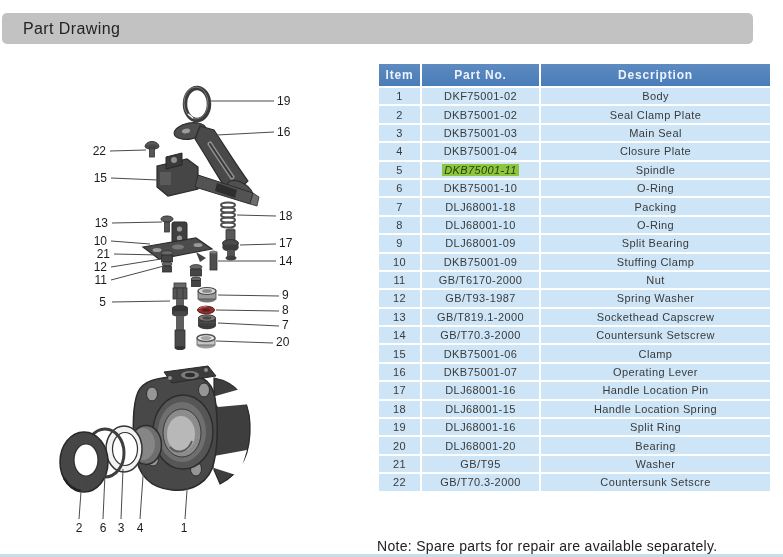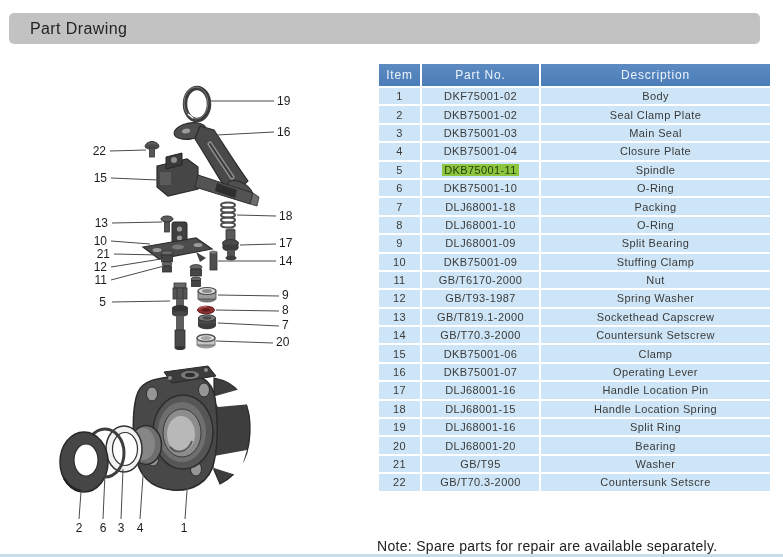--- a/index.html
+++ b/index.html
@@ -5,40 +5,40 @@
   html,body { margin:0; padding:0; }
   body {
     width:783px; height:557px; position:relative; overflow:hidden;
     background:#ffffff;
     font-family:"Liberation Sans", sans-serif;
     --table-header-bg:#4a7cb8; --table-row-bg:#cde5f6;
     --highlight-bg:#8dc63e; --highlight-text:#26400a;
     --title-bar-bg:#c2c2c2; --oring-red:#8f2f2f; --bottom-strip:#c9dde9;
   }
   .title-bar {
-    position:absolute; left:9px; top:13px; width:751px; height:31px;
+    position:absolute; left:2px; top:13px; width:751px; height:31px;
     background:var(--title-bar-bg); border-radius:5px;
     display:flex; align-items:center; box-sizing:border-box; padding-left:21px;
     font-size:16px; color:#242424; letter-spacing:0.4px;
   }
   .diagram-svg { position:absolute; left:30px; top:55px; }
   .diagram-svg text { font-family:"Liberation Sans", sans-serif; font-size:12px; fill:#1c1c1c; }
   .table-wrap { position:absolute; left:377px; top:62px; width:393px; }
   table.parts { border-collapse:collapse; table-layout:fixed; width:393px; }
   table.parts th {
     background:linear-gradient(#5d8bc1, var(--table-header-bg));
-    color:#ecf3fb; font-weight:normal; font-size:12px; letter-spacing:0.8px;
+    color:#ecf3fb; font-weight:bold; font-size:12px; letter-spacing:0.8px;
     height:22px; border:2px solid #ffffff; padding:0;
   }
   table.parts td {
     background:var(--table-row-bg); color:#3a3a3a; font-size:11px; letter-spacing:0.4px;
     height:16.4px; border:2px solid #ffffff; padding:0 2px; text-align:center;
     white-space:nowrap; overflow:hidden;
   }
-  .hl { background:var(--highlight-bg); color:var(--highlight-text); padding:0 2px; }
+  .hl { background:var(--highlight-bg); color:var(--highlight-text); padding:0 2px;font-style:italic; }
   .note {
     position:absolute; left:377px; top:538px; width:400px;
     font-size:14px; color:#222222; letter-spacing:0.3px;
   }
   .bottom-strip { position:absolute; left:0; bottom:0; width:783px; height:3px; background:var(--bottom-strip); }
 </style>
 </head>
 <body style="--table-header-bg: #4a7cb8; --table-row-bg: #cde5f6; --highlight-bg: #8dc63e; --highlight-text: #26400a; --title-bar-bg: #c2c2c2; --oring-red: #8f2f2f; --bottom-strip: #c9dde9;">
 
 <div class="title-bar">

